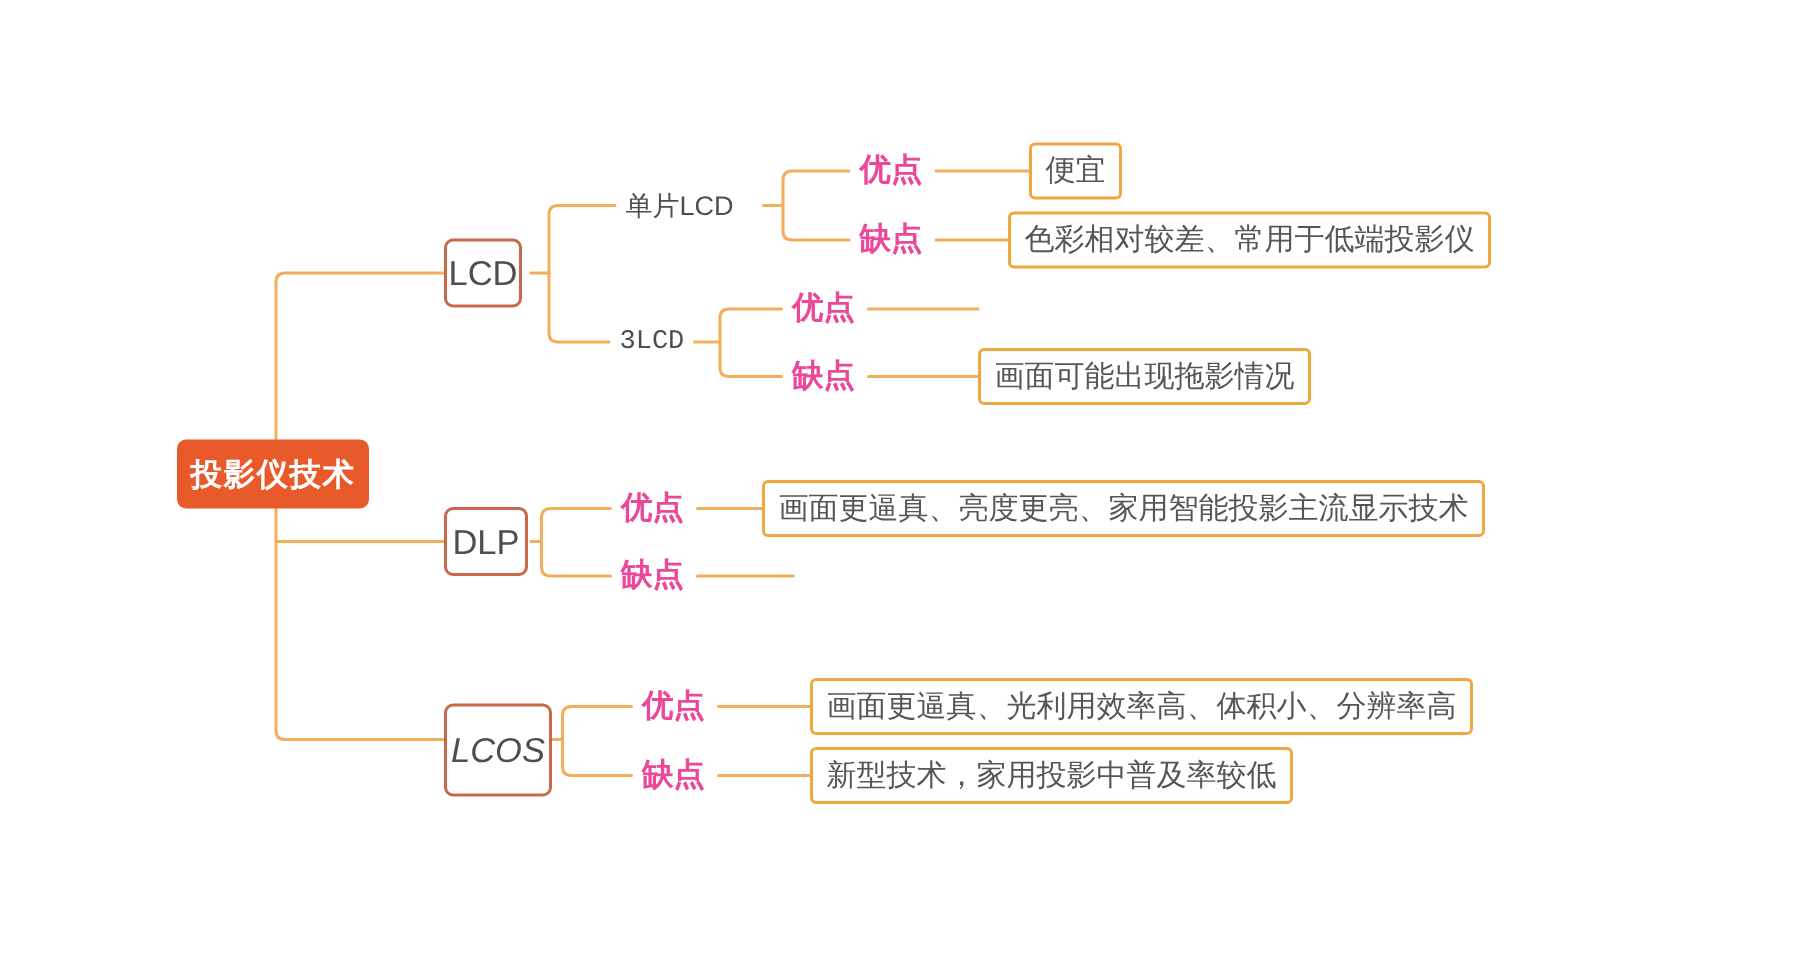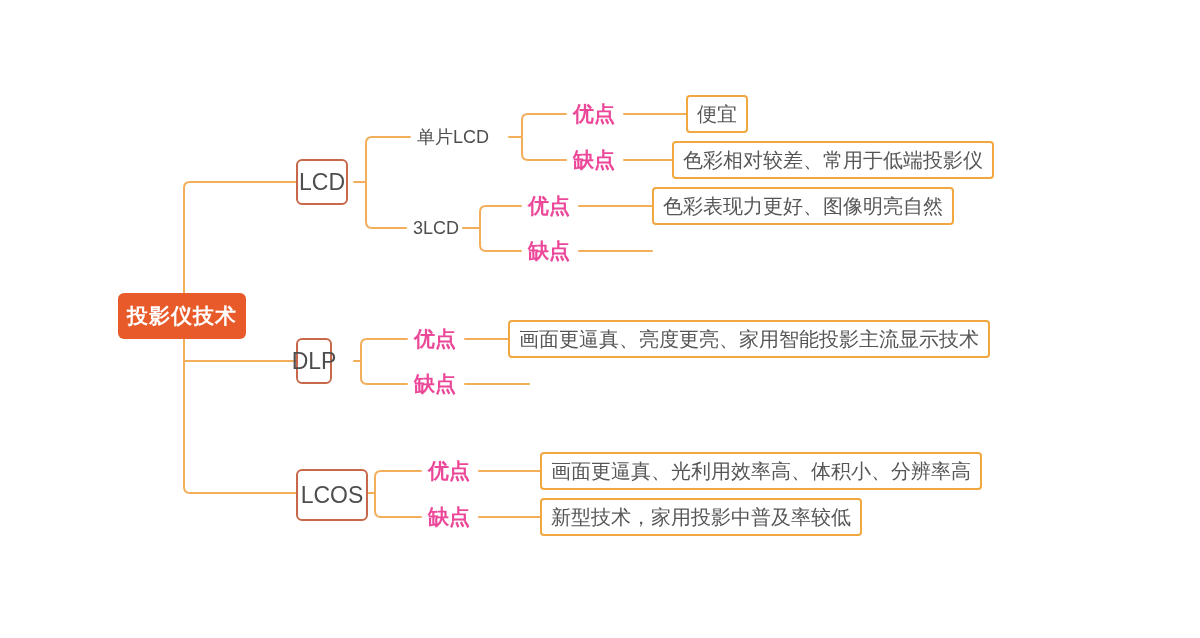--- a/index.html
+++ b/index.html
@@ -69,34 +69,34 @@
 
     <path d="M368,493 H375"></path>
     <path d="M421,471 H381 Q375,471 375,477 V511 Q375,517 381,517 H421"></path>
     <path d="M479,471 H540"></path>
     <path d="M479,517 H540"></path>
   </svg>
 
   <div class="node root-node" style="left:118px;top:293px;">投影仪技术</div>
 
   <div class="node branch-box" style="left:296px;top:159px;width:52px;height:46px;">LCD</div>
-  <div class="node branch-box" style="left:296px;top:338px;width:36px;height:46px;">DLP</div>
-  <div class="node branch-box" style="left:296px;top:469px;width:72px;height:52px;">LCOS</div>
+  <div class="node branch-box" style="left:296px;top:338px;width:56px;height:46px;">DLP</div>
+  <div class="node branch-box" style="left:296px;top:469px;width:72px;height:62px;font-style:italic;">LCOS</div>
 
   <div class="node sub-label" style="left:417px;top:124px;">单片LCD</div>
-  <div class="node sub-label" style="left:413px;top:215px;">3LCD</div>
+  <div class="node sub-label" style="left:413px;top:215px;font-family:Liberation Mono, monospace;">3LCD</div>
 
   <div class="node pc-label" style="left:573px;top:102px;">优点</div>
   <div class="node leaf" style="left:686px;top:95px;">便宜</div>
   <div class="node pc-label" style="left:573px;top:148px;">缺点</div>
   <div class="node leaf" style="left:672px;top:141px;">色彩相对较差、常用于低端投影仪</div>
 
   <div class="node pc-label" style="left:528px;top:194px;">优点</div>
-  <div class="node leaf" style="left:652px;top:187px;">色彩表现力更好、图像明亮自然</div>
   <div class="node pc-label" style="left:528px;top:239px;">缺点</div>
+  <div class="node leaf" style="left:652px;top:232px;">画面可能出现拖影情况</div>
 
   <div class="node pc-label" style="left:414px;top:327px;">优点</div>
   <div class="node leaf" style="left:508px;top:320px;">画面更逼真、亮度更亮、家用智能投影主流显示技术</div>
   <div class="node pc-label" style="left:414px;top:372px;">缺点</div>
 
   <div class="node pc-label" style="left:428px;top:459px;">优点</div>
   <div class="node leaf" style="left:540px;top:452px;">画面更逼真、光利用效率高、体积小、分辨率高</div>
   <div class="node pc-label" style="left:428px;top:505px;">缺点</div>
   <div class="node leaf" style="left:540px;top:498px;">新型技术，家用投影中普及率较低</div>
 

